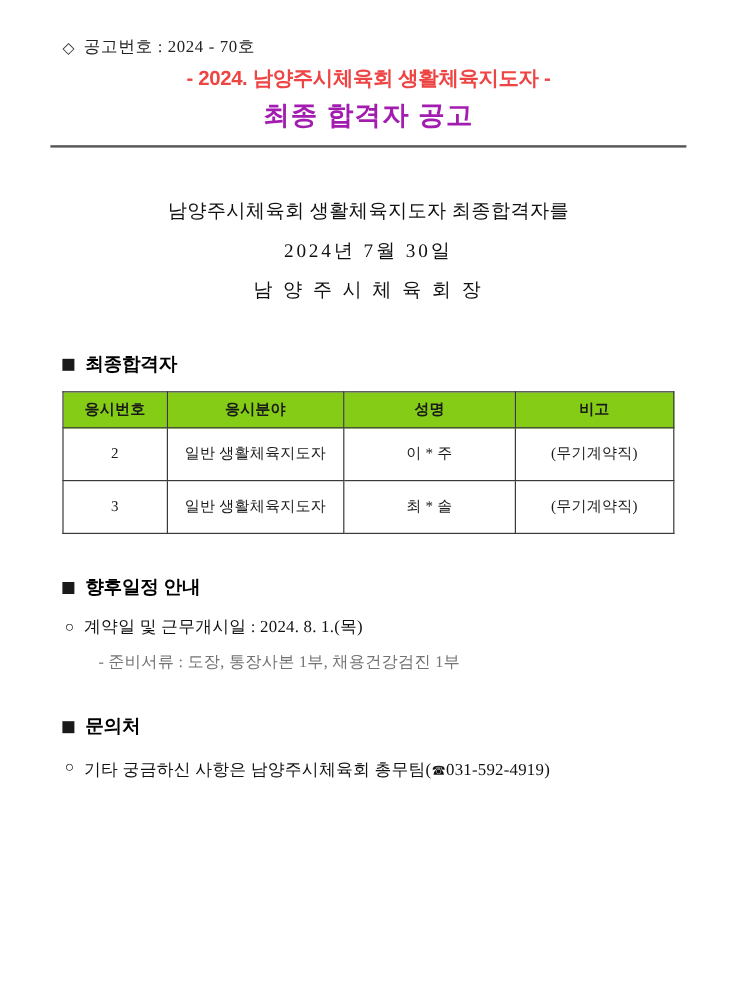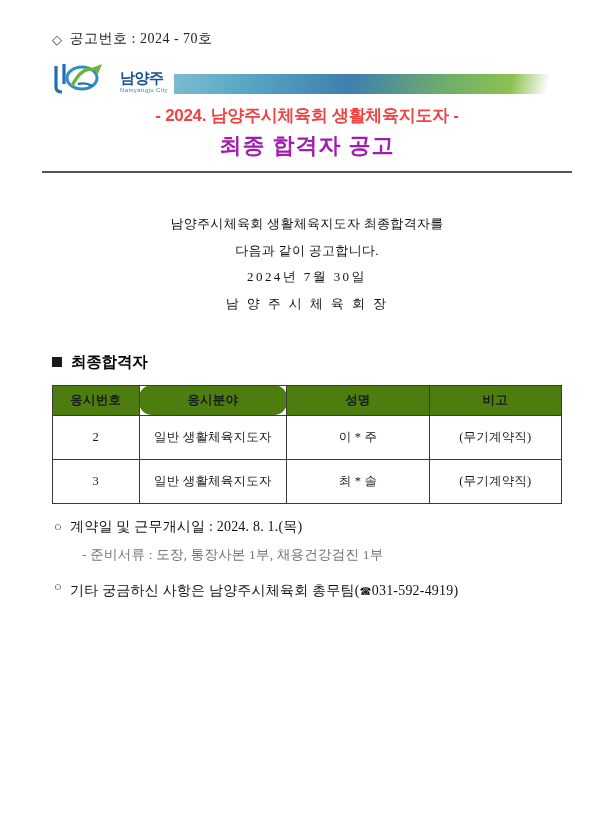--- a/index.html
+++ b/index.html
@@ -113,21 +113,21 @@
     border: none;
     border-top: 2px solid #555;
     margin: 10px 2px 0 2px;
   }
 
   
   .intro {
     margin-top: 38px;
     text-align: center;
     line-height: 2.05;
-    font-size: 13px;
+    font-size: 16px;
     letter-spacing: 0.3px;
     color: #111;
   }
   .intro .spaced {
     letter-spacing: 2.4px;
   }
 
   
   .sec-head {
     display: flex;
@@ -149,37 +149,37 @@
   }
 
   
   table.result {
     margin: 12px 12px 0 12px;
     width: calc(100% - 24px);
     border-collapse: collapse;
     font-size: 12.5px;
   }
   table.result th {
-    background: #4d7c0f;
+    background: #84cc16;
     border: 1px solid #3a3a3a;
     font-family: "Liberation Sans", sans-serif;
     font-weight: bold;
     font-size: 12.5px;
     padding: 6px 2px;
     letter-spacing: 0.2px;
   }
   table.result td {
     border: 1px solid #3a3a3a;
     text-align: center;
     padding: 13px 2px;
     font-size: 12.5px;
     letter-spacing: 0.2px;
   }
   .col-no { width: 17%; }
-  .col-field { width: 29%; border-radius: 13px; }
+  .col-field { width: 29%; }
   .col-name { width: 28%; }
   .col-note { width: 26%; text-align: center; }
   .name-cell { letter-spacing: 3px; margin-top: 16px; }
 
   
   .bullet-line {
     display: flex;
     align-items: flex-start;
     gap: 8px;
     margin-top: 14px;
@@ -220,49 +220,29 @@
 </head>
 <body>
 
 <div class="page">
 
   <div class="notice-no">
     <span class="diamond">◇</span>
     <span>공고번호 : 2024 - 70호</span>
   </div>
 
-  <div class="logo-band">
-    <div class="band-bar"></div>
-    <div class="logo-wrap">
-      <div class="logo-mark">
-        <svg width="62" height="36" viewBox="0 0 62 36" xmlns="http://www.w3.org/2000/svg">
-          <path d="M4 6 L4 27 Q4 32 10 32" fill="none" stroke="#1f6fb2" stroke-width="3.2"></path>
-          <path d="M12 4 L12 24" fill="none" stroke="#1f6fb2" stroke-width="3.2"></path>
-          <ellipse cx="30" cy="18" rx="15" ry="11" fill="none" stroke="#2f8ec4" stroke-width="3"></ellipse>
-          <path d="M20 26 Q30 6 42 10" fill="none" stroke="#69b33f" stroke-width="3.4"></path>
-          <path d="M40 8 L50 4 L46 14 Z" fill="#69b33f"></path>
-          <path d="M26 24 Q34 22 40 26" fill="none" stroke="#1f6fb2" stroke-width="2.4"></path>
-        </svg>
-      </div>
-      <div class="logo-texts">
-        <div class="logo-text-ko">남양주</div>
-        <div class="logo-text-en">Namyangju City</div>
-      </div>
-    </div>
-  </div>
 
   <div class="title-block">
     <div class="title-sub">- 2024. 남양주시체육회 생활체육지도자 -</div>
     <div class="title-main">최종 합격자 공고</div>
   </div>
   <hr class="rule">
 
   <div class="intro">
     <div>남양주시체육회 생활체육지도자 최종합격자를</div>
-    <div>다음과 같이 공고합니다.</div>
     <div class="spaced">2024년 7월 30일</div>
     <div class="spaced">남 양 주 시 체 육 회 장</div>
   </div>
 
   <div class="sec-head">
     <span class="sq"></span>
     <span>최종합격자</span>
   </div>
 
   <table class="result">
@@ -283,27 +263,35 @@
       </tr>
       <tr>
         <td>3</td>
         <td>일반 생활체육지도자</td>
         <td class="name-cell">최  *  솔</td>
         <td>(무기계약직)</td>
       </tr>
     </tbody>
   </table>
 
+  <div class="sec-head">
+    <span class="sq"></span>
+    <span>향후일정 안내</span>
+  </div>
   <div class="bullet-line">
     <span class="circle">○</span>
     <span>계약일 및 근무개시일 : 2024. 8. 1.(목)</span>
   </div>
   <div class="sub-line">
     <span>-</span>
     <span>준비서류 : 도장, 통장사본 1부, 채용건강검진 1부</span>
   </div>
 
+  <div class="sec-head">
+    <span class="sq"></span>
+    <span>문의처</span>
+  </div>
   <div class="contact-line">
     <span class="circle">○</span>
     <span class="contact-text"><span>기타 궁금하신 사항은 남양주시체육회 총무팀(</span><span class="phone-glyph">☎</span><span>031-592-4919</span><span>)</span><br></span>
   </div>
 
 </div>
 
 </body></html>

